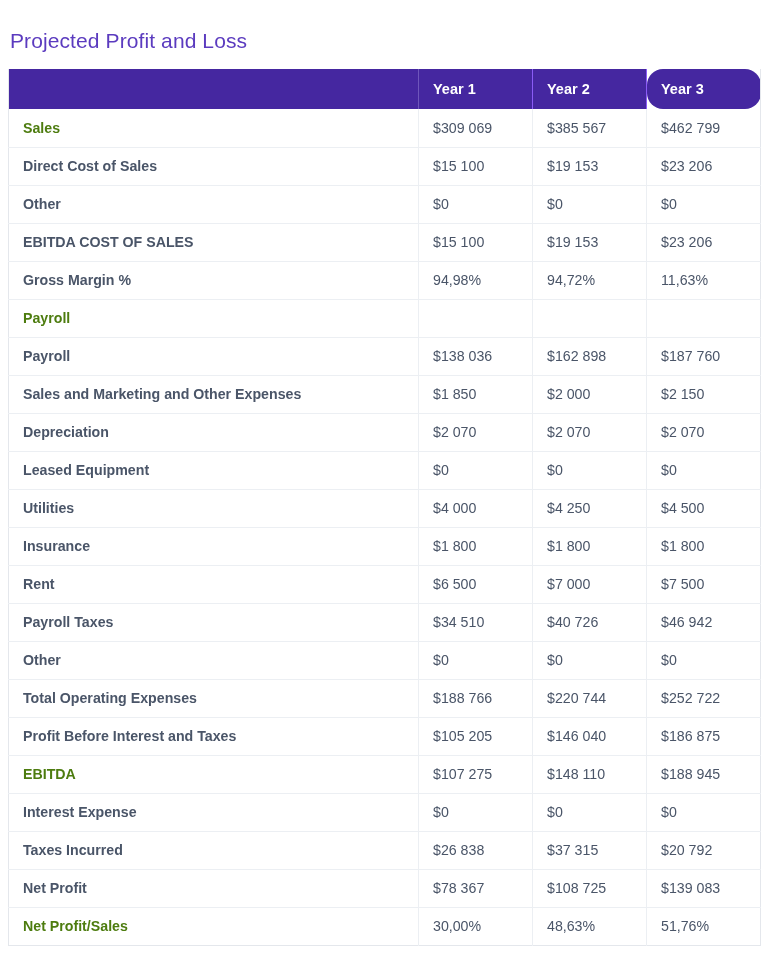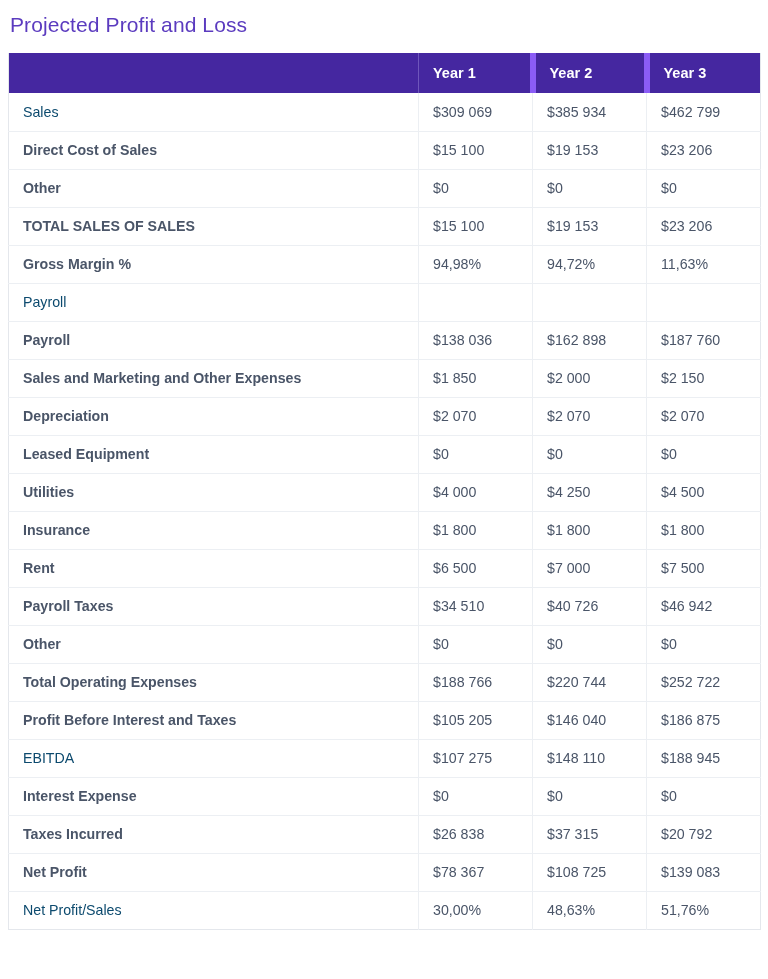--- a/index.html
+++ b/index.html
@@ -13,21 +13,21 @@
     height: 979px;
     font-family: "Liberation Sans", sans-serif;
     color: #3c4858;
     overflow: hidden;
   }
   .page {
     position: relative;
     width: 747px;
     height: 979px;
     box-sizing: border-box;
-    padding: 0 8px;
+    padding: 16px 8px;
   }
   .page-title {
     font-size: 21px;
     font-weight: 400;
     color: #5b3bbf;
     letter-spacing: 0.1px;
     margin: 0;
     padding: 10px 0 0 2px;
     line-height: 30px;
     white-space: nowrap;
@@ -47,48 +47,48 @@
   table.pl-table col.c-label { width: 410px; }
   table.pl-table col.c-val   { width: 114px; }
   thead th {
     background: #4527a0;
     color: #ffffff;
     font-size: 14.5px;
     font-weight: bold;
     text-align: left;
     height: 40px;
     padding: 0 14px;
-    border-right: 6px solid #8b5cf6;
+    border-right: 1px solid #8b5cf6;
     border-left: 1px solid #6e56bb;
     box-sizing: border-box;
     white-space: nowrap;
   }
   thead th.th-blank {
     border-left: none;
     border-right: 1px solid #6e56bb;
   }
-  thead th.th-last { border-right: none; }
+  thead th.th-last { border-right: none; border-radius: 16px; }
   tbody td {
     font-size: 14.2px;
     color: #4a5568;
     height: 38px;
     padding: 0 14px;
     border-bottom: 1px solid #eceff3;
     border-right: 1px solid #eceff3;
     box-sizing: border-box;
     white-space: nowrap;
     vertical-align: middle;
     background: #ffffff;
   }
   tbody tr td:last-child { border-right: none; }
   tbody tr:last-child td { border-bottom: none; }
   tbody td.label-cell { color: #4a5568; font-weight: bold; }
   tbody tr.bold-row td.label-cell {
-    font-weight: normal;
-    color: #0c4a6e;
+    font-weight: bold;
+    color: #4d7c0f;
     margin-top: 27px;
   }
 </style>
 </head>
 <body>
 
 <div class="page">
 
   <h1 class="page-title">Projected Profit and Loss</h1>
 
@@ -105,37 +105,37 @@
           <th class="th-blank"></th>
           <th>Year 1</th>
           <th>Year 2</th>
           <th class="th-last">Year 3</th>
         </tr>
       </thead>
       <tbody id="pl-body">
           <tr class="bold-row">
             <td class="label-cell">Sales</td>
             <td class="value-cell">$309 069</td>
-            <td class="value-cell">$385 934</td>
+            <td class="value-cell">$385 567</td>
             <td class="value-cell">$462 799</td>
           </tr>
           <tr>
             <td class="label-cell">Direct Cost of Sales</td>
             <td class="value-cell">$15 100</td>
             <td class="value-cell">$19 153</td>
             <td class="value-cell">$23 206</td>
           </tr>
           <tr>
             <td class="label-cell">Other</td>
             <td class="value-cell">$0</td>
             <td class="value-cell">$0</td>
             <td class="value-cell">$0</td>
           </tr>
           <tr>
-            <td class="label-cell">TOTAL SALES OF SALES</td>
+            <td class="label-cell">EBITDA COST OF SALES</td>
             <td class="value-cell">$15 100</td>
             <td class="value-cell">$19 153</td>
             <td class="value-cell">$23 206</td>
           </tr>
           <tr>
             <td class="label-cell">Gross Margin %</td>
             <td class="value-cell">94,98%</td>
             <td class="value-cell">94,72%</td>
             <td class="value-cell">11,63%</td>
           </tr>

